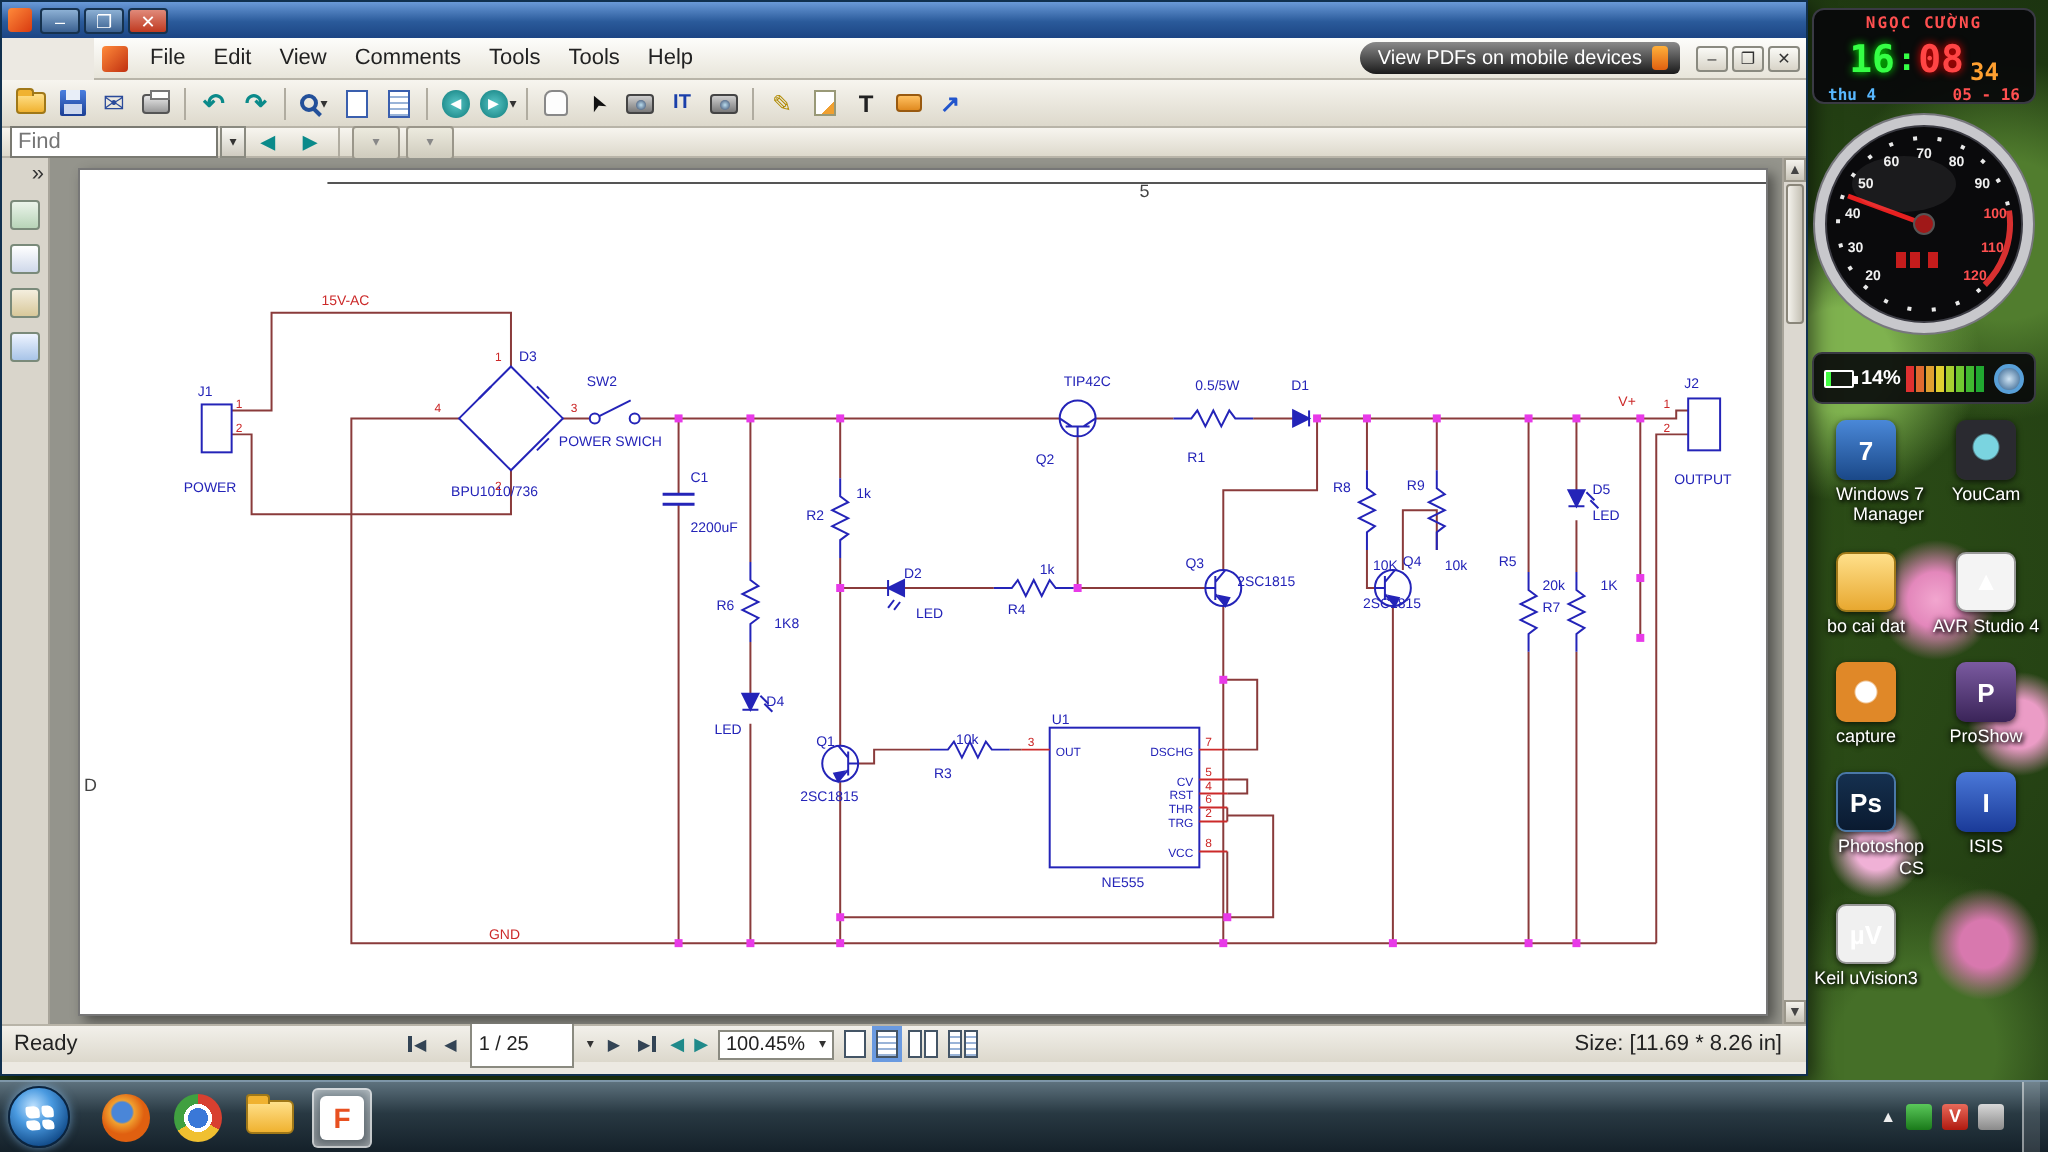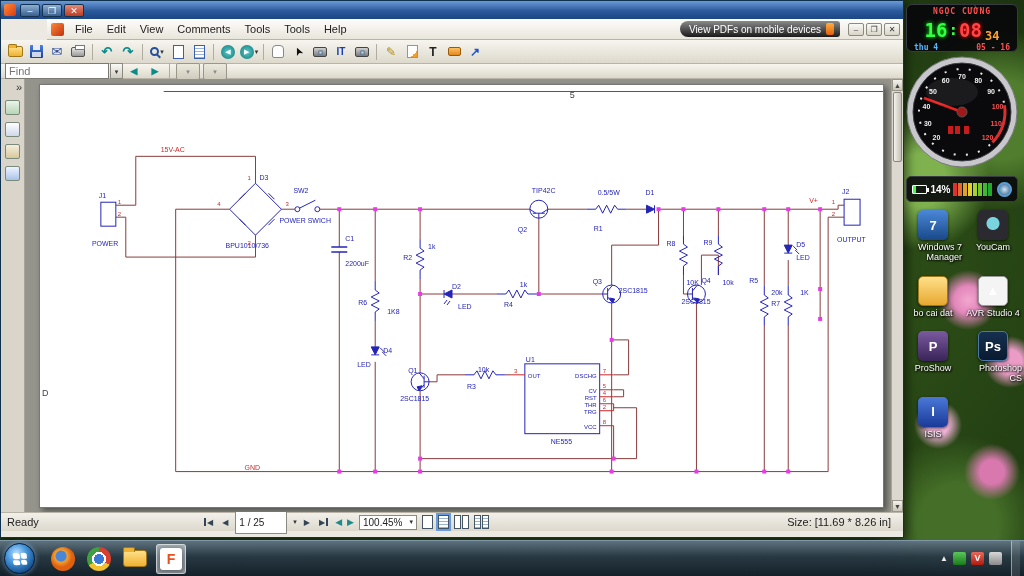--- a/index.html
+++ b/index.html
@@ -591,30 +591,38 @@
   </div>
   <div class="di">
     <span class="ic ic-folder"></span>
     <span class="lbl">bo cai dat</span>
   </div>
   <div class="di">
     <span class="ic ic-avr">▲</span>
     <span class="lbl">AVR Studio 4</span>
   </div>
   <div class="di">
+    <span class="ic ic-capture"></span>
+    <span class="lbl">capture</span>
+  </div>
+  <div class="di">
     <span class="ic ic-proshow">P</span>
     <span class="lbl">ProShow</span>
   </div>
   <div class="di">
     <span class="ic ic-ps">Ps</span>
     <span class="lbl">Photoshop CS</span>
   </div>
   <div class="di">
     <span class="ic ic-isis">I</span>
     <span class="lbl">ISIS</span>
+  </div>
+  <div class="di">
+    <span class="ic ic-keil">µV</span>
+    <span class="lbl">Keil uVision3</span>
   </div>
 </div>
 
 <div class="taskbar">
   <div class="orb">
     <span class="flag">
         <i></i>
         <i></i>
         <i></i>
         <i></i>

